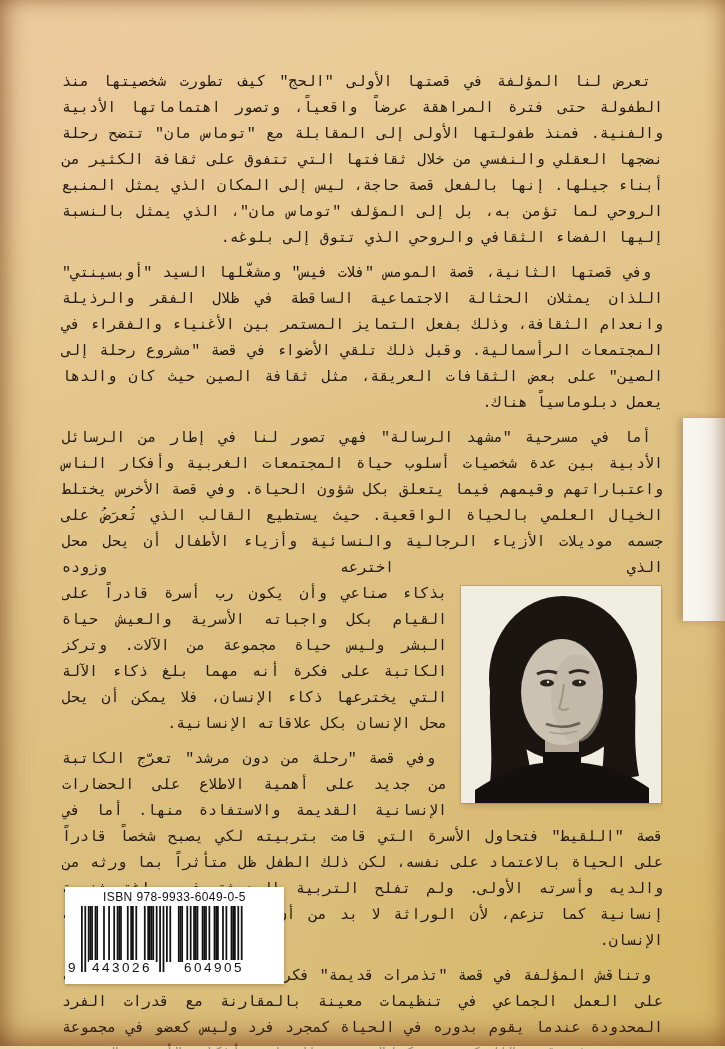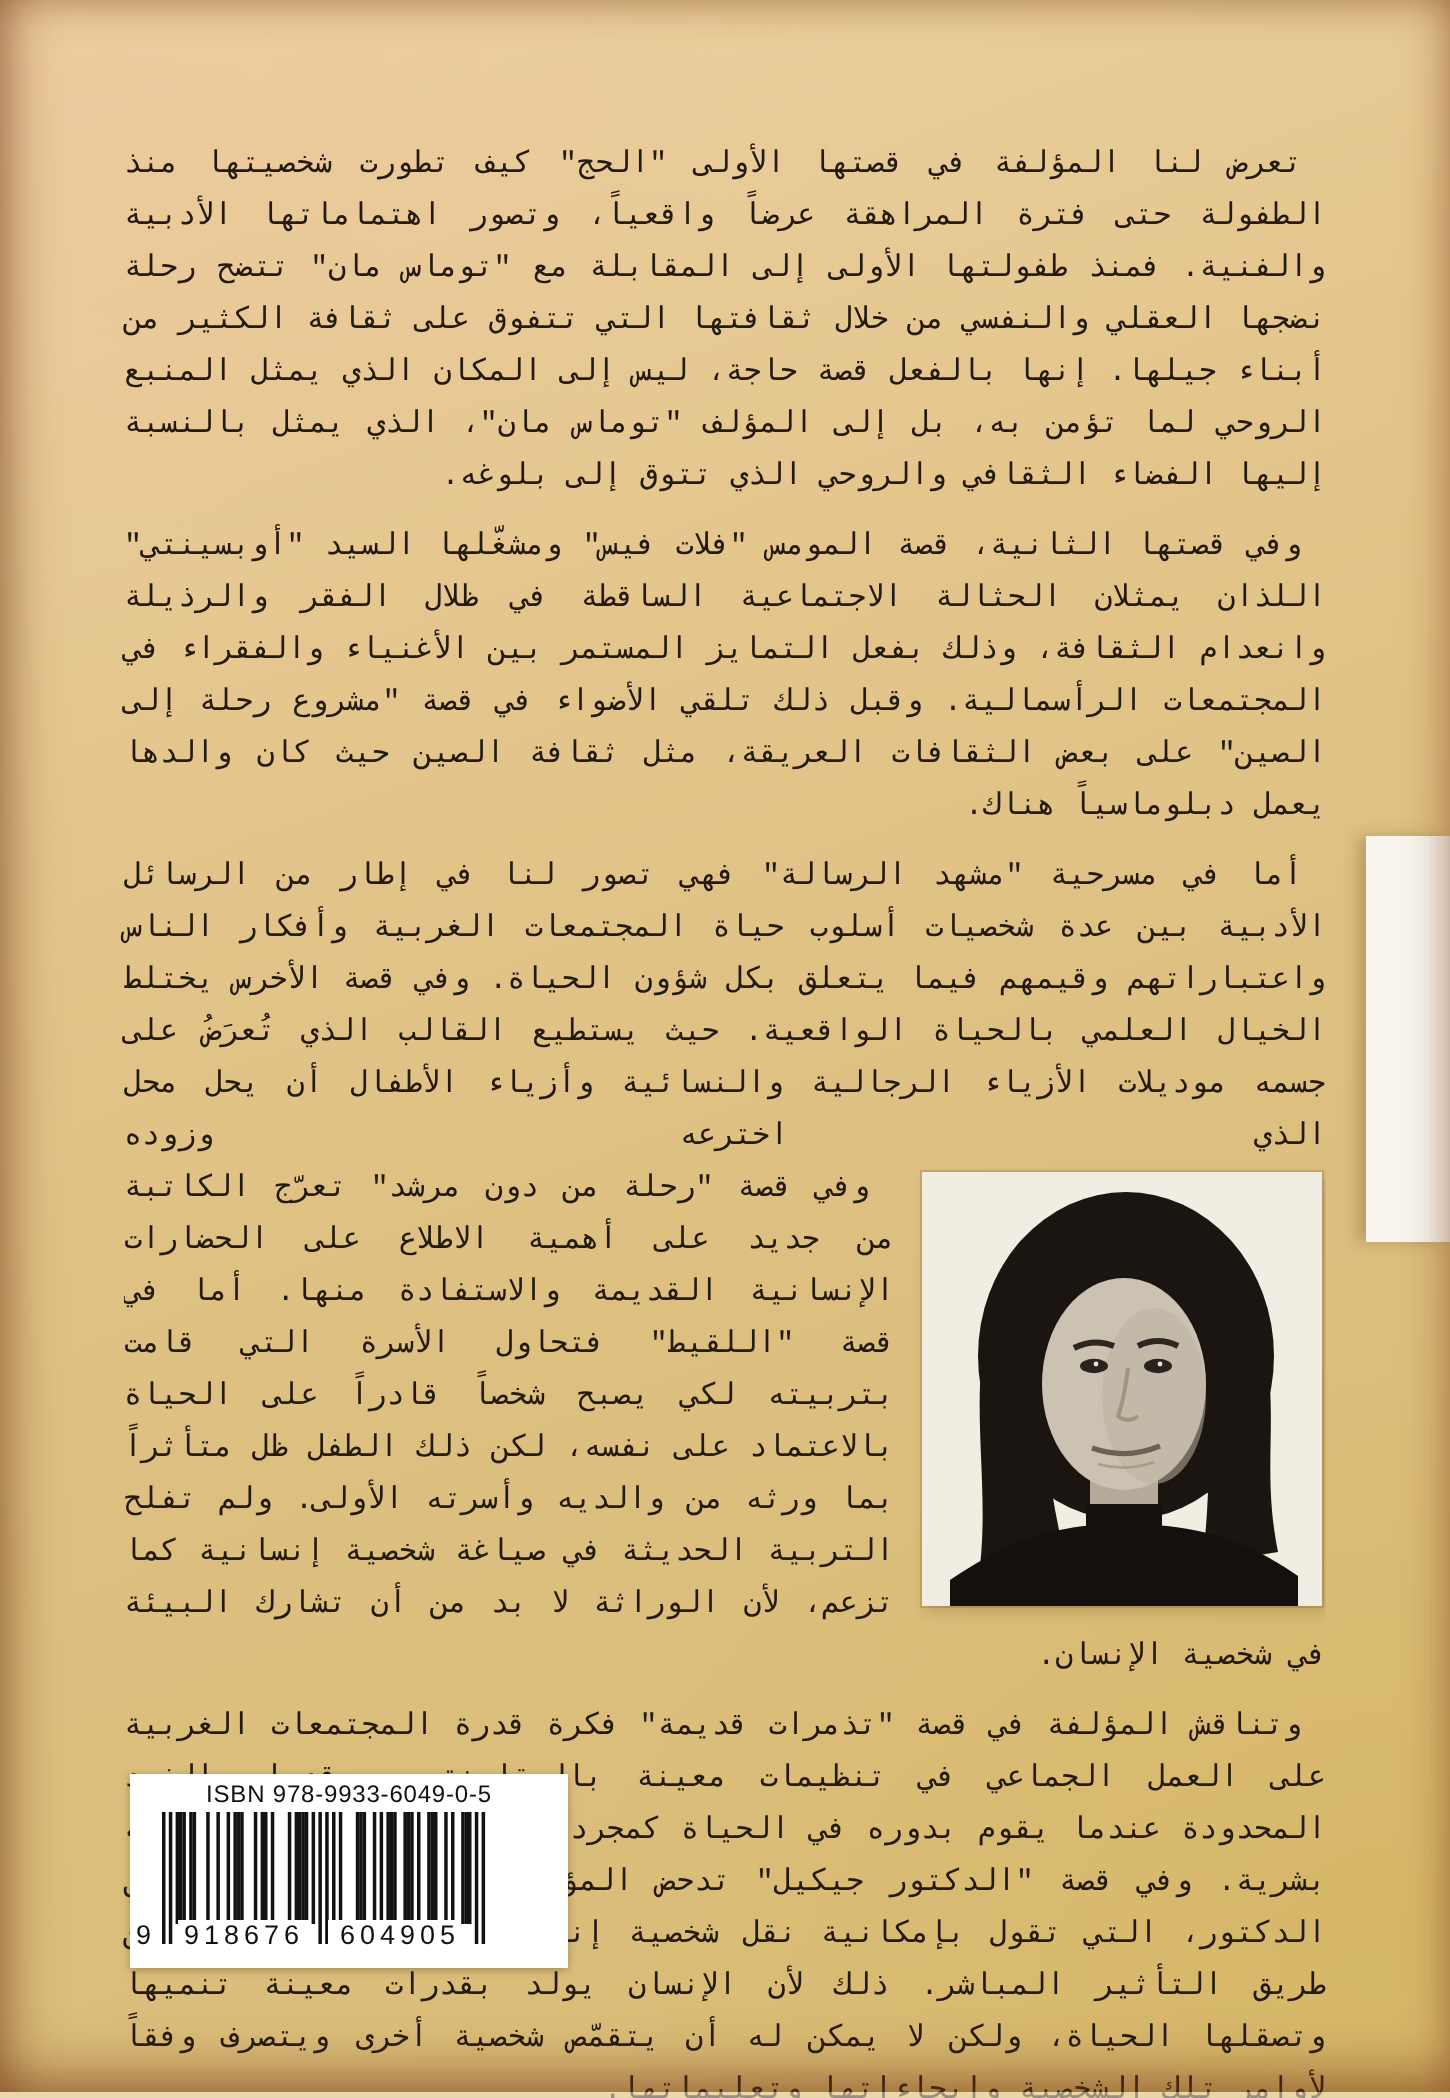--- a/index.html
+++ b/index.html
@@ -61,21 +61,21 @@
     color:#111;text-align:center;letter-spacing:.4px;white-space:nowrap;
   }
   .bars-box{position:relative;margin:2px 0 0 16px;width:162px;height:80px;}
   .bars-box svg{display:block;}
   .bars-box svg rect{fill:#121212;}
   .ean-digits{position:absolute;top:54px;left:0;width:162px;height:16px;
     font-family:"Liberation Sans",sans-serif;font-size:13.5px;color:#111;}
   .ean-digits span{position:absolute;top:0;line-height:16px;}
   .ean-d0{left:-13px;}
   .ean-g1{left:8px;width:66px;text-align:center;background:#fff;letter-spacing:2.5px;}
-  .ean-g2{left:83px;width:66px;text-align:right;background:#fff;letter-spacing:2.5px;}
+  .ean-g2{left:103px;width:66px;text-align:left;background:#fff;letter-spacing:2.5px;}
 </style>
 </head>
 <body>
 
 <div class="cover">
 
   <div class="synopsis">
     <p>تعرض لنا المؤلفة في قصتها الأولى "الحج" كيف تطورت شخصيتها منذ الطفولة حتى فترة المراهقة عرضاً واقعياً، وتصور اهتماماتها الأدبية والفنية. فمنذ طفولتها الأولى إلى المقابلة مع "توماس مان" تتضح رحلة نضجها العقلي والنفسي من خلال ثقافتها التي تتفوق على ثقافة الكثير من أبناء جيلها. إنها بالفعل قصة حاجة، ليس إلى المكان الذي يمثل المنبع الروحي لما تؤمن به، بل إلى المؤلف "توماس مان"، الذي يمثل بالنسبة إليها الفضاء الثقافي والروحي الذي تتوق إلى بلوغه.</p>
     <p>وفي قصتها الثانية، قصة المومس "فلات فيس" ومشغّلها السيد "أوبسينتي" اللذان يمثلان الحثالة الاجتماعية الساقطة في ظلال الفقر والرذيلة وانعدام الثقافة، وذلك بفعل التمايز المستمر بين الأغنياء والفقراء في المجتمعات الرأسمالية. وقبل ذلك تلقي الأضواء في قصة "مشروع رحلة إلى الصين" على بعض الثقافات العريقة، مثل ثقافة الصين حيث كان والدها يعمل دبلوماسياً هناك.</p>
     <p class="joint">أما في مسرحية "مشهد الرسالة" فهي تصور لنا في إطار من الرسائل الأدبية بين عدة شخصيات أسلوب حياة المجتمعات الغربية وأفكار الناس واعتباراتهم وقيمهم فيما يتعلق بكل شؤون الحياة. وفي قصة الأخرس يختلط الخيال العلمي بالحياة الواقعية. حيث يستطيع القالب الذي تُعرَضُ على جسمه موديلات الأزياء الرجالية والنسائية وأزياء الأطفال أن يحل محل الذي اخترعه وزوده</p>
@@ -106,20 +106,21 @@
 
           <path d="M103 98 Q101 114 98 122 Q103 126 108 122" stroke="#a2957f" stroke-width="2" fill="none"></path>
 
           <path d="M85 138 Q102 144 119 137" stroke="#6f6052" stroke-width="2.6" fill="none"></path>
           <path d="M88 146 Q102 150 116 145" stroke="#9c8f7c" stroke-width="1.4" fill="none" opacity="0.7"></path>
 
           <path d="M14 217 L14 204 C44 184 66 176 101 176 C138 176 162 184 188 202 L188 217 Z" fill="#14100d"></path>
           <path d="M82 180 L82 166 L120 166 L120 180 C108 176 94 176 82 180 Z" fill="#14100d"></path>
         </svg>
       </div>
+      <p class="cont">بذكاء صناعي وأن يكون رب أسرة قادراً على القيام بكل واجباته الأسرية والعيش حياة البشر وليس حياة مجموعة من الآلات. وتركز الكاتبة على فكرة أنه مهما بلغ ذكاء الآلة التي يخترعها ذكاء الإنسان، فلا يمكن أن يحل محل الإنسان بكل علاقاته الإنسانية.</p>
       <p>وفي قصة "رحلة من دون مرشد" تعرّج الكاتبة من جديد على أهمية الاطلاع على الحضارات الإنسانية القديمة والاستفادة منها. أما في قصة "اللقيط" فتحاول الأسرة التي قامت بتربيته لكي يصبح شخصاً قادراً على الحياة بالاعتماد على نفسه، لكن ذلك الطفل ظل متأثراً بما ورثه من والديه وأسرته الأولى. ولم تفلح التربية الحديثة في صياغة شخصية إنسانية كما تزعم، لأن الوراثة لا بد من أن تشارك البيئة في شخصية الإنسان.</p>
     </div>
     <p>وتناقش المؤلفة في قصة "تذمرات قديمة" فكرة قدرة المجتمعات الغربية على العمل الجماعي في تنظيمات معينة بالمقارنة مع قدرات الفرد المحدودة عندما يقوم بدوره في الحياة كمجرد فرد وليس كعضو في مجموعة بشرية. وفي قصة "الدكتور جيكيل" تدحض المؤلفة أفكار "أترسون" صديق الدكتور، التي تقول بإمكانية نقل شخصية إنسان ما إلى إنسان آخر عن طريق التأثير المباشر. ذلك لأن الإنسان يولد بقدرات معينة تنميها وتصقلها الحياة، ولكن لا يمكن له أن يتقمّص شخصية أخرى ويتصرف وفقاً لأوامر تلك الشخصية وإيحاءاتها وتعليماتها.</p>
   </div>
 
   <div class="side-strip"></div>
 
   <div class="barcode-label">
     <div class="isbn-line">ISBN 978-9933-6049-0-5</div>
     <div class="bars-box">
@@ -169,19 +170,19 @@
           <rect x="141.10" y="0" width="1.75" height="56"></rect>
           <rect x="144.50" y="0" width="1.75" height="56"></rect>
           <rect x="149.60" y="0" width="1.75" height="56"></rect>
           <rect x="151.30" y="0" width="1.75" height="56"></rect>
           <rect x="153.00" y="0" width="1.75" height="56"></rect>
           <rect x="156.40" y="0" width="1.75" height="66"></rect>
           <rect x="159.80" y="0" width="1.75" height="66"></rect>
         </svg>
       <div class="ean-digits">
         <span class="ean-d0">9</span>
-        <span class="ean-g1">918676</span>
+        <span class="ean-g1">443026</span>
         <span class="ean-g2">604905</span>
       </div>
     </div>
   </div>
 
 </div>
 
 </body></html>

